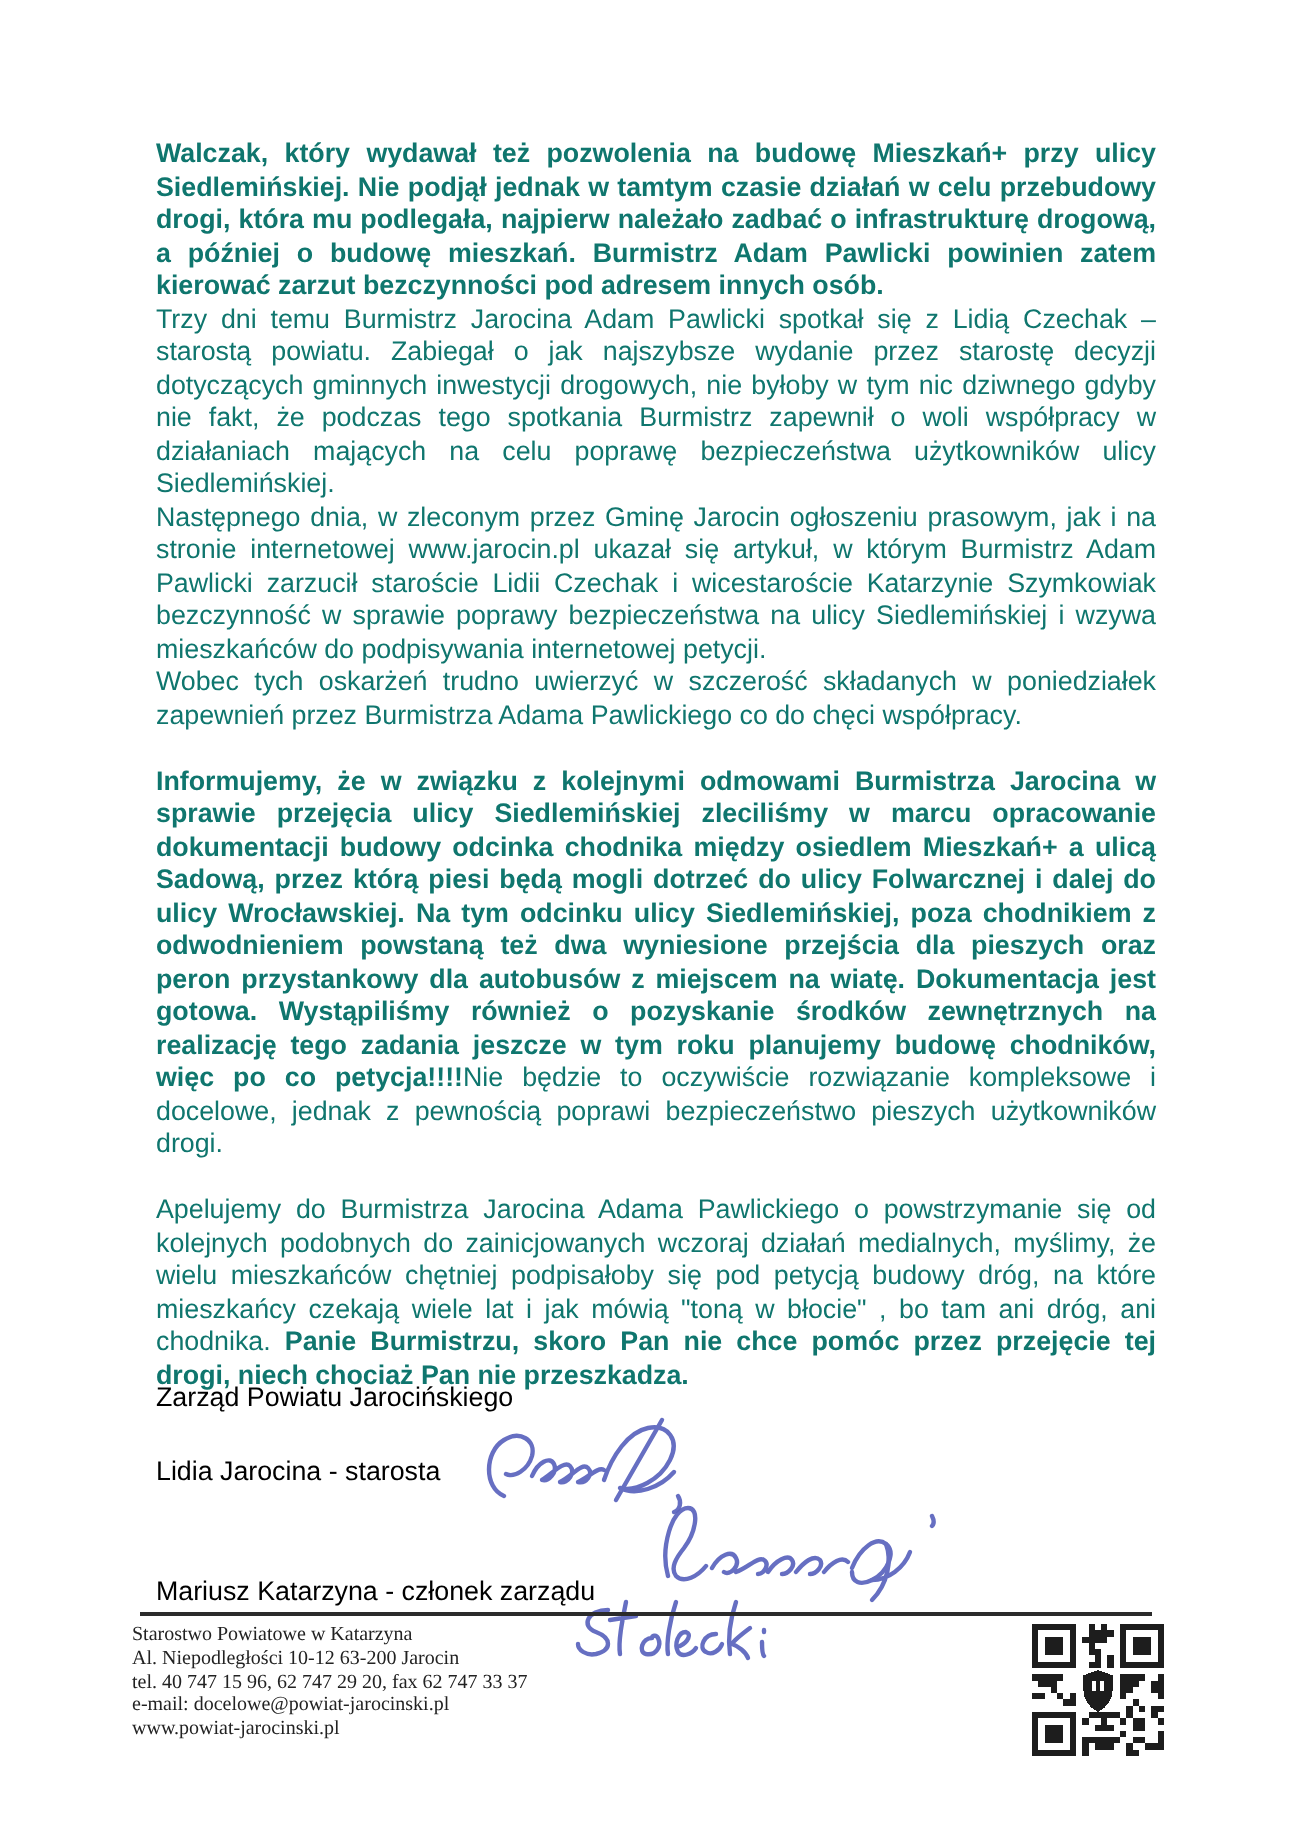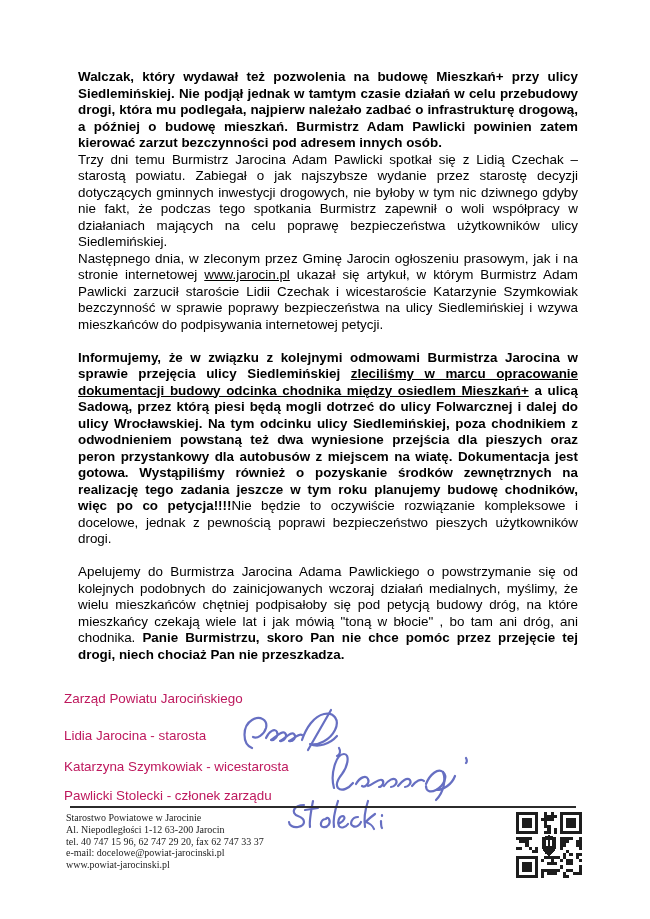--- a/index.html
+++ b/index.html
@@ -10,28 +10,28 @@
     overflow:hidden;
     font-family:"Liberation Sans", sans-serif;
     color:#1b1b1b;
   }
   .body-text {
     position:absolute;
     left:78px; top:69px; width:500px;
     font-size:13.4px;
     line-height:16.5px;
     text-align:justify;
-    color:#000000;
+    color:#0f766e;
   }
   .body-text p { margin:0; }
   .body-text p.spacer { height:16.5px; }
   .run-b { font-weight:bold; }
-  .run-u { text-decoration:underline; }
-
-  .sig-block-text { position:absolute; left:64px; font-size:13.4px; color:#be185d; white-space:nowrap; }
+  .run-u { }
+
+  .sig-block-text { position:absolute; left:78px; font-size:13.4px; color:#000000; white-space:nowrap; }
   .org-line      { top:691px; }
   .signer-0      { top:728px; }
   .signer-1      { top:759px; }
   .signer-2      { top:788px; }
 
   .sig-svg { position:absolute; pointer-events:none; }
   .sig-1 { left:236px; top:704px; }
   .sig-2 { left:322px; top:746px; }
   .sig-3 { left:286px; top:797px; }
 
@@ -49,30 +49,30 @@
 </style>
 </head>
 <body>
 
 <div class="page">
 
   <div class="body-text" id="letter-body">
       <p><span class="run-b ">Walczak, który wydawał też pozwolenia na budowę Mieszkań+ przy ulicy Siedlemińskiej. Nie podjął jednak w tamtym czasie działań w celu przebudowy drogi, która mu podlegała, najpierw należało zadbać o infrastrukturę drogową, a później o budowę mieszkań.  Burmistrz Adam Pawlicki powinien zatem kierować zarzut bezczynności pod adresem innych osób.</span></p>
       <p><span class="">Trzy dni temu Burmistrz Jarocina Adam Pawlicki spotkał się z Lidią Czechak – starostą powiatu. Zabiegał o jak najszybsze wydanie przez starostę decyzji dotyczących gminnych inwestycji drogowych, nie byłoby w tym nic dziwnego gdyby nie fakt, że podczas tego spotkania Burmistrz zapewnił o woli współpracy w działaniach mających na celu poprawę bezpieczeństwa użytkowników ulicy Siedlemińskiej.</span></p>
       <p><span class="">Następnego dnia, w zleconym przez Gminę Jarocin ogłoszeniu prasowym, jak i na stronie internetowej </span><span class="run-u">www.jarocin.pl</span><span class=""> ukazał się artykuł, w którym Burmistrz Adam Pawlicki zarzucił staroście Lidii Czechak i wicestaroście Katarzynie Szymkowiak bezczynność w sprawie poprawy bezpieczeństwa na ulicy Siedlemińskiej i wzywa mieszkańców do podpisywania internetowej petycji.</span></p>
+      <p><span class="">Wobec tych oskarżeń trudno uwierzyć w szczerość składanych w poniedziałek zapewnień przez Burmistrza Adama Pawlickiego co do chęci współpracy.</span></p>
       <p class="spacer"></p>
       <p><span class="run-b ">Informujemy, że w związku z kolejnymi odmowami Burmistrza Jarocina w sprawie przejęcia ulicy Siedlemińskiej </span><span class="run-b run-u">zleciliśmy w marcu opracowanie dokumentacji budowy odcinka chodnika między osiedlem Mieszkań+</span><span class="run-b "> a ulicą Sadową, przez którą piesi będą mogli dotrzeć do ulicy Folwarcznej i dalej do ulicy Wrocławskiej. Na tym odcinku ulicy Siedlemińskiej, poza chodnikiem z odwodnieniem powstaną też dwa wyniesione przejścia dla pieszych oraz peron przystankowy dla autobusów z miejscem na wiatę. Dokumentacja jest gotowa. Wystąpiliśmy również o pozyskanie środków zewnętrznych na realizację tego zadania jeszcze w tym roku planujemy budowę chodników, więc po co petycja!!!!</span><span class="">Nie będzie to oczywiście rozwiązanie kompleksowe i docelowe, jednak z pewnością poprawi bezpieczeństwo pieszych użytkowników drogi.</span></p>
       <p class="spacer"></p>
       <p><span class="">Apelujemy do Burmistrza Jarocina Adama Pawlickiego o powstrzymanie się od kolejnych podobnych do zainicjowanych wczoraj działań medialnych, myślimy, że wielu mieszkańców chętniej podpisałoby się pod petycją budowy dróg, na które mieszkańcy czekają wiele lat i jak mówią "toną w błocie" , bo tam ani dróg, ani chodnika. </span><span class="run-b ">Panie Burmistrzu, skoro Pan nie chce pomóc przez przejęcie tej drogi, niech chociaż Pan nie przeszkadza.</span></p>
     </div>
 
   <div class="sig-block-text org-line">Zarząd Powiatu Jarocińskiego</div>
   <div class="sig-block-text signer-0">Lidia Jarocina - starosta</div>
-  <div class="sig-block-text signer-1">Katarzyna Szymkowiak - wicestarosta</div>
-  <div class="sig-block-text signer-2">Pawlicki Stolecki - członek zarządu</div>
+  <div class="sig-block-text signer-2">Mariusz Katarzyna - członek zarządu</div>
 
   <svg class="sig-svg sig-1" width="112" height="64" viewBox="0 0 112 64">
     <g fill="none" stroke="#5a63bd" stroke-width="2.2" stroke-linecap="round" stroke-linejoin="round" opacity="0.92">
       <path d="M16,44 C6,40 6,22 16,16 C24,11 32,16 30,24 C28,31 21,35 17,33"></path>
       <path d="M30,34 C33,27 39,24 41,28 C43,32 38,37 35,36 C40,33 46,26 49,29 C52,32 48,38 44,37 C50,34 55,27 58,30 C61,33 57,38 53,37 C58,35 63,29 66,31"></path>
       <path d="M66,36 C70,24 78,12 88,10 C98,8 104,16 99,26 C94,36 82,42 74,40 C82,44 94,40 101,32"></path>
       <path d="M95,6 L72,46"></path>
       <path d="M103,44 C105,47 104,51 101,52"></path>
     </g>
   </svg>
@@ -95,22 +95,22 @@
       <path d="M52,4 C49,13 47,24 48,30"></path>
       <path d="M54,26 C58,24 60,20 57,19 C53,19 51,25 53,29 C55,32 60,30 62,27"></path>
       <path d="M72,20 C66,20 63,27 67,29 C70,31 74,28 75,25"></path>
       <path d="M82,4 C79,13 78,23 79,30 M89,17 C85,20 81,23 80,25 C83,26 87,29 88,32"></path>
       <path d="M95,24 C95,27 95,30 96,31 M96,18 L96,19"></path>
     </g>
   </svg>
 
   <div class="footer-divider"></div>
   <div class="footer-contact" id="footer-contact">
-      <div>Starostwo Powiatowe w Jarocinie</div>
-      <div>Al. Niepodległości 1-12   63-200 Jarocin</div>
+      <div>Starostwo Powiatowe w Katarzyna</div>
+      <div>Al. Niepodległości 10-12   63-200 Jarocin</div>
       <div>tel. 40 747 15 96, 62 747 29 20, fax 62 747 33 37</div>
       <div>e-mail: docelowe@powiat-jarocinski.pl</div>
       <div>www.powiat-jarocinski.pl</div>
     </div>
   <div class="qr-wrap" id="qr-wrap"><svg width="66" height="66" viewBox="0 0 63 63" shape-rendering="crispEdges">
         <rect x="27" y="0" width="3" height="3" fill="#1d1d1d"></rect>
         <rect x="33" y="0" width="3" height="3" fill="#1d1d1d"></rect>
         <rect x="27" y="3" width="3" height="3" fill="#1d1d1d"></rect>
         <rect x="30" y="3" width="3" height="3" fill="#1d1d1d"></rect>
         <rect x="33" y="3" width="3" height="3" fill="#1d1d1d"></rect>

